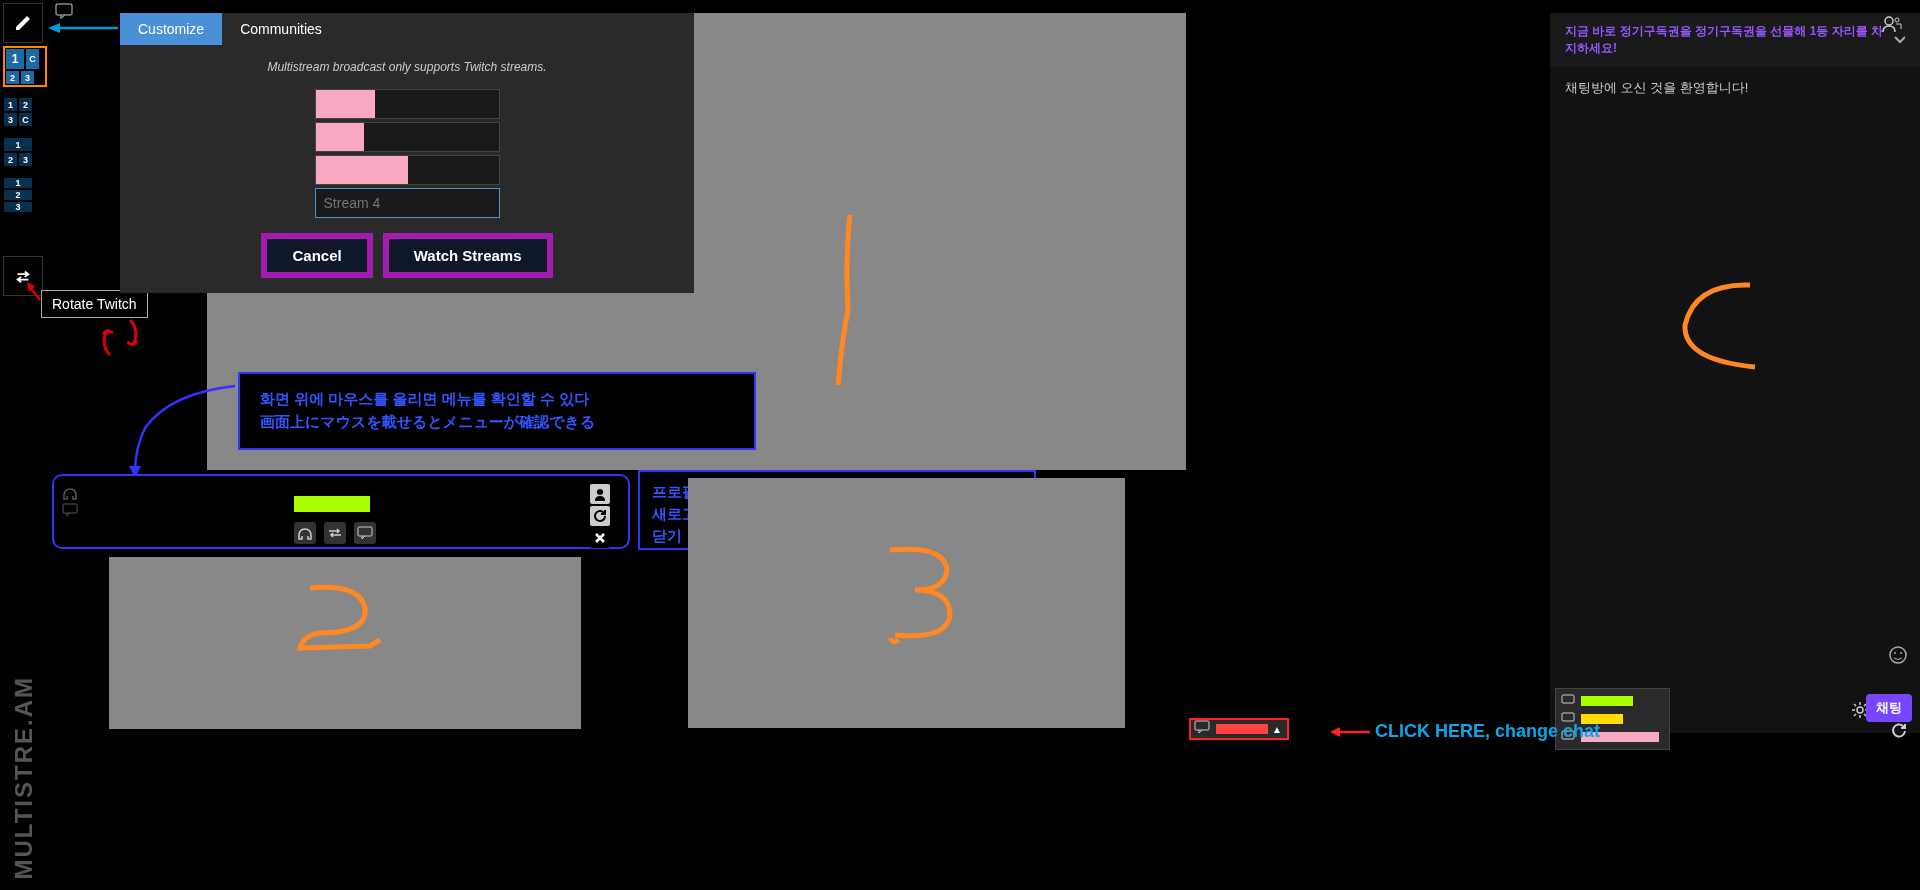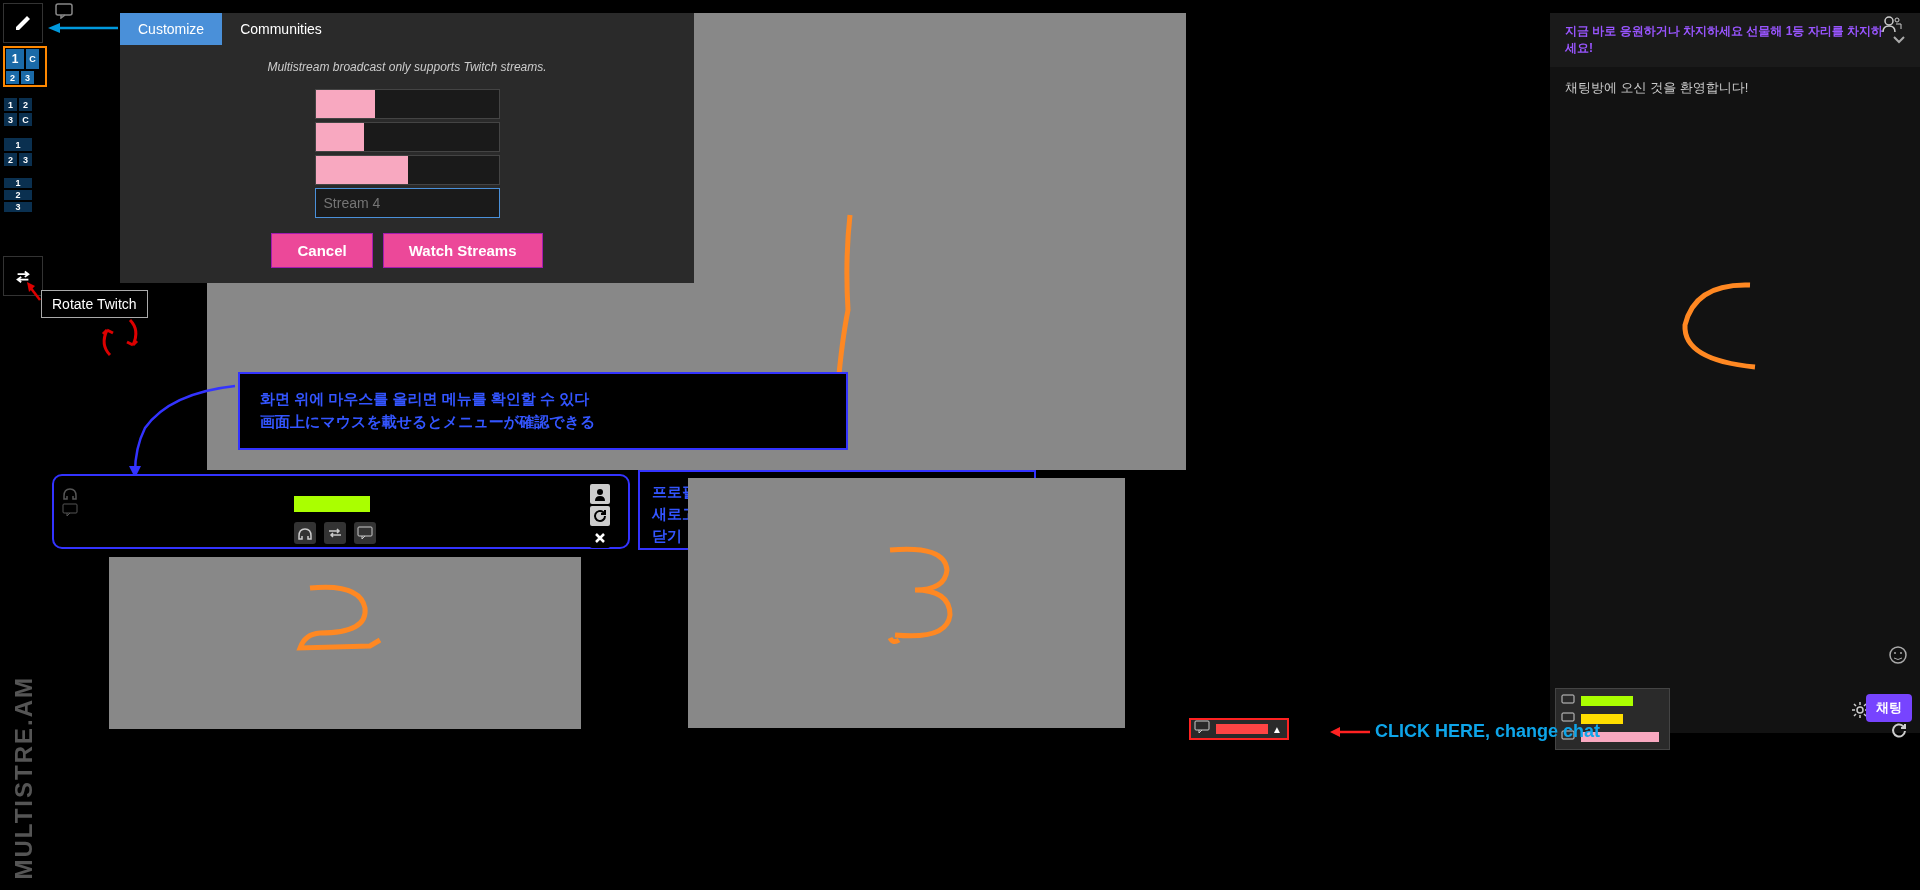--- a/index.html
+++ b/index.html
@@ -19,26 +19,26 @@
 .modal { position: absolute; left: 120px; top: 13px; width: 574px; background: #2a2a2a; }
 .modal-tabs { display: flex; }
 .modal-tab { padding: 8px 18px; font-size: 14px; cursor: pointer; }
 .modal-tab.active { background: #4a90d9; color: #fff; }
 .modal-body { padding: 15px 20px; text-align: center; background: #2a2a2a; }
 .modal-hint { font-size: 12px; font-style: italic; color: #ccc; margin-bottom: 15px; }
 .stream-input { width: 185px; height: 30px; background: #1a1a1a; border: 1px solid #444; color: #a16207; padding: 0 8px; margin: 3px auto; display: block; font-size: 14px; }
 .stream-input.filled { background: #f8a8c0; }
 .stream-input.focused { border: 1px solid #4a90d9; }
 .modal-buttons { display: flex; justify-content: center; gap: 10px; margin-top: 15px; }
-.modal-btn { padding: 8px 25px; background: #ec4899; border: 1px solid #a21caf; color: #fff; cursor: pointer; font-size: 15px; font-weight: bold; }
+.modal-btn { padding: 8px 25px; background: #0f172a; border: 6px solid #a21caf; color: #fff; cursor: pointer; font-size: 15px; font-weight: bold; }
 .stream-main { position: absolute; left: 207px; top: 13px; width: 979px; height: 457px; background: #888; }
 .stream-2 { position: absolute; left: 109px; top: 557px; width: 472px; height: 172px; background: #888; }
 .stream-3 { position: absolute; left: 688px; top: 478px; width: 437px; height: 250px; background: #888; }
 .arrow-blue { position: absolute; left: 48px; top: 20px; color: #0088dd; font-size: 30px; }
-.note-box { position: absolute; left: 238px; top: 372px; width: 610px; background: #000; border: 2px solid #3333ff; padding: 12px 20px; }
+.note-box { position: absolute; left: 238px; top: 372px; width: 518px; background: #000; border: 2px solid #3333ff; padding: 12px 20px; }
 .note-line { color: #3355ff; font-weight: bold; font-size: 15px; margin: 4px 0; }
 .hover-menu { position: absolute; left: 52px; top: 474px; width: 578px; height: 75px; background: #000; border: 2px solid #3333ff; border-radius: 10px; }
 .hover-icons-left { position: absolute; left: 8px; top: 10px; display: flex; flex-direction: column; gap: 3px; }
 .hover-center { position: absolute; left: 240px; top: 20px; }
 .green-bar { width: 76px; height: 16px; background: #aaff00; }
 .hover-icon-row { display: flex; gap: 8px; margin-top: 10px; }
 .hover-icon { width: 22px; height: 22px; background: #333; border-radius: 3px; display: flex; align-items: center; justify-content: center; }
 .hover-right-icons { position: absolute; right: 18px; top: 8px; display: flex; flex-direction: column; gap: 2px; }
 .hover-right-icon { width: 20px; height: 20px; background: #ccc; color: #000; display: flex; align-items: center; justify-content: center; font-weight: bold; border-radius: 2px; }
 .legend-box { position: absolute; left: 638px; top: 470px; width: 398px; height: 80px; background: #000; border: 2px solid #3333ff; padding: 8px 12px; }
@@ -253,21 +253,21 @@
   <path d="M20 10 Q70 5 75 30 Q78 55 30 55 Q15 56 10 70 L80 68 L90 62" stroke="#ff8822" stroke-width="5" fill="none"></path>
 </svg>
 
 <div class="stream-3"></div>
 <svg width="100" height="110" style="position:absolute;left:875px;top:540px">
   <path d="M15 10 Q70 5 72 30 Q70 50 40 50 Q75 50 75 75 Q72 100 20 95 M15 98 Q18 104 24 100" stroke="#ff8822" stroke-width="5" fill="none"></path>
 </svg>
 
 <div class="chat-panel">
   <div class="chat-banner">
-    <span class="chat-banner-text">지금 바로 응원하거나 차지하세요 선물해 1등 자리를 차지하세요!</span>
+    <span class="chat-banner-text">지금 바로 정기구독권을 정기구독권을 선물해 1등 자리를 차지하세요!</span>
     <svg width="14" height="10">
         <path d="M2 2 L7 7 L12 2" stroke="#aaa" stroke-width="2" fill="none"></path>
       </svg>
   </div>
   <div class="chat-welcome">채팅방에 오신 것을 환영합니다!</div>
 </div>
 
 <svg width="90" height="100" style="position:absolute;right:155px;top:275px">
   <path d="M75 10 Q20 8 10 50 Q8 85 80 92" stroke="#ff8822" stroke-width="5" fill="none"></path>
 </svg>

